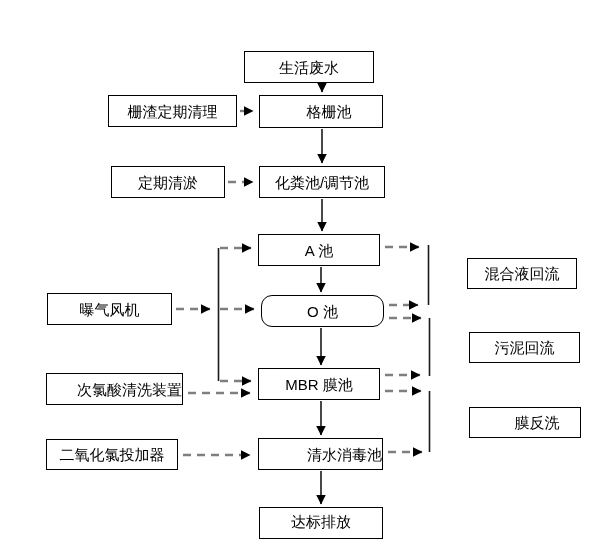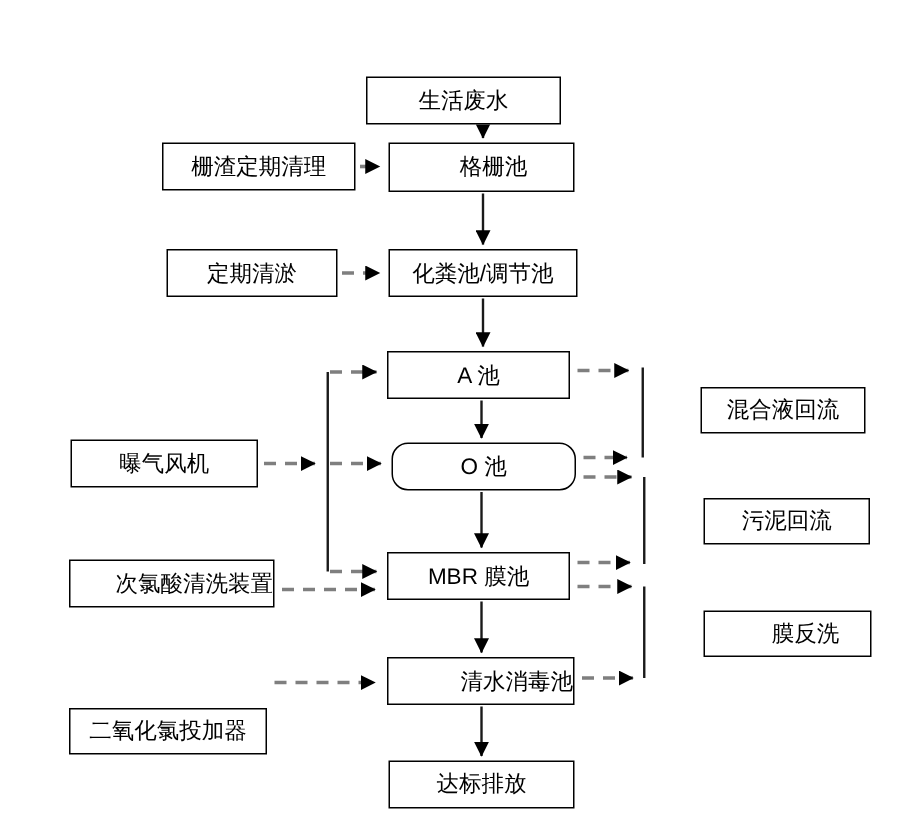--- a/index.html
+++ b/index.html
@@ -113,21 +113,21 @@
     </div>
   <div class="box" style="left:111px; top:166px; width:114px; height:32px;">
       <span>定期清淤</span>
     </div>
   <div class="box" style="left:47px;  top:293px; width:125px; height:32px;">
       <span>曝气风机</span>
     </div>
   <div class="box" style="left:46px;  top:373px; width:137px; height:32px;justify-content:flex-end;">
       <span>次氯酸清洗装置</span>
     </div>
-  <div class="box" style="left:46px;  top:439px; width:132px; height:31px;margin-top:33px;">
+  <div class="box" style="left:46px;  top:439px; width:132px; height:31px;">
       <span>二氧化氯投加器</span>
     </div>
 
   <div class="box thin" style="left:447px; top:258px; width:110px; height:31px;">
       <span>混合液回流</span>
     </div>
   <div class="box thin" style="left:449px; top:332px; width:111px; height:31px;">
       <span>污泥回流</span>
     </div>
   <div class="box thin" style="left:449px; top:407px; width:112px; height:31px;padding-left:24px;">

